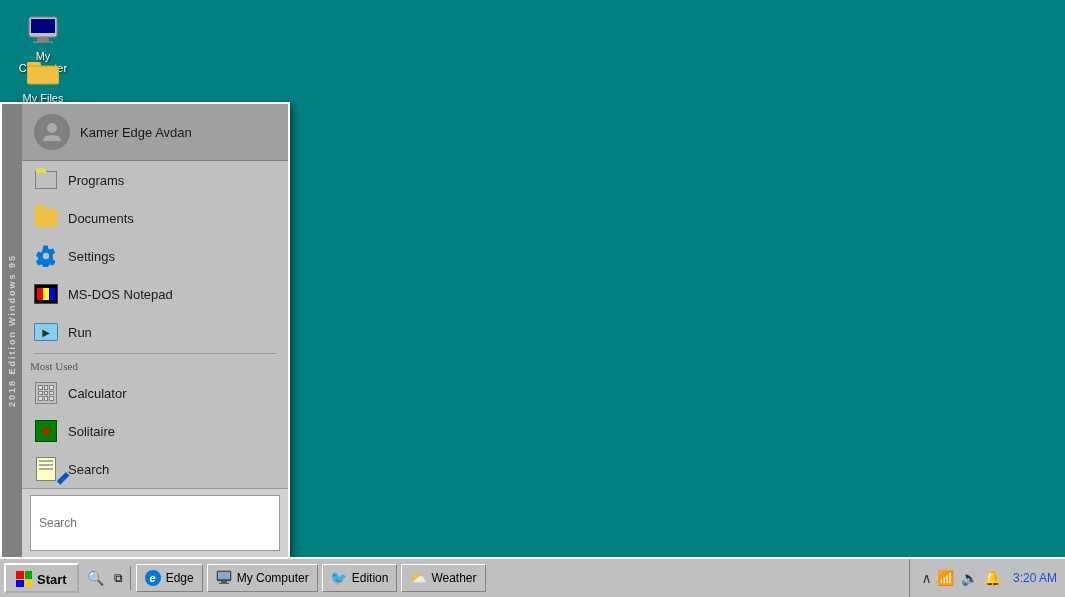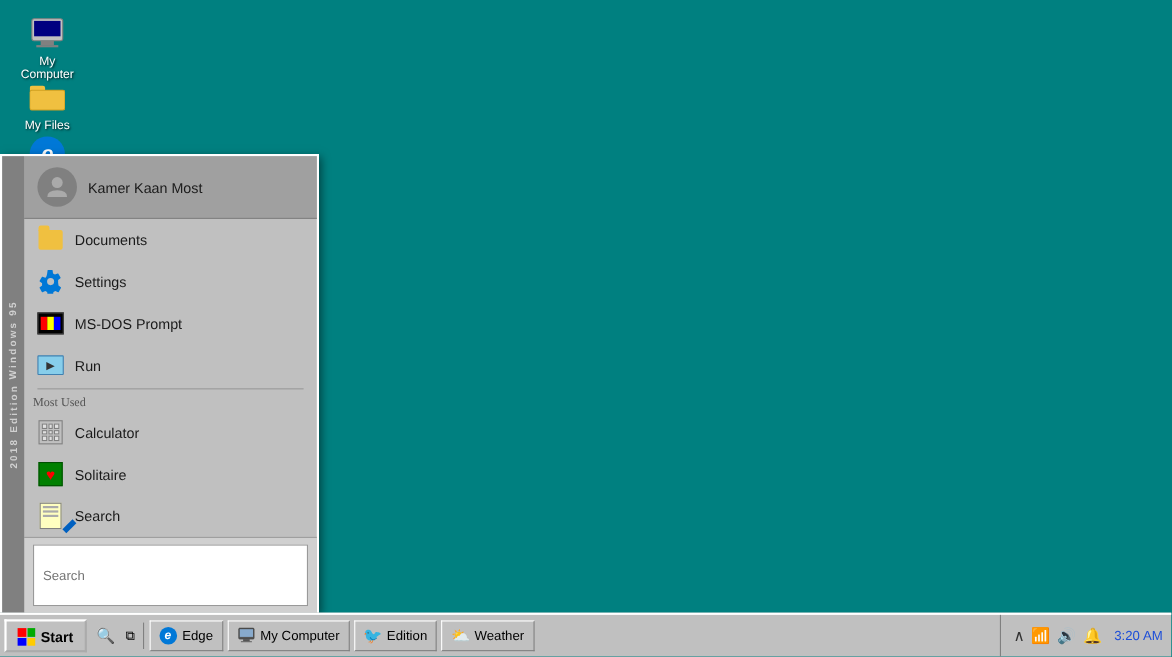--- a/index.html
+++ b/index.html
@@ -422,21 +422,21 @@
       <svg width="32" height="30" viewBox="0 0 32 30">
         <rect x="2" y="2" width="28" height="20" rx="2" fill="#c0c0c0" stroke="#808080" stroke-width="1"></rect>
         <rect x="4" y="4" width="24" height="14" fill="#000080"></rect>
         <rect x="10" y="22" width="12" height="4" fill="#808080"></rect>
         <rect x="6" y="26" width="20" height="2" fill="#808080"></rect>
       </svg>
     </div>
     <span class="icon-label">My Computer</span>
   </div>
 
-  <div class="desktop-icon" style="top:68px;left:8px;">
+  <div class="desktop-icon" style="top:52px;left:8px;">
     <div class="icon-img">
       <svg width="32" height="28" viewBox="0 0 32 28">
         <rect x="0" y="8" width="32" height="18" rx="2" fill="#f0c040"></rect>
         <rect x="0" y="4" width="14" height="6" rx="2" fill="#f0c040"></rect>
         <rect x="0" y="8" width="32" height="18" rx="2" fill="#f0c040" stroke="#d0a020" stroke-width="1"></rect>
       </svg>
     </div>
     <span class="icon-label">My Files</span>
   </div>
 
@@ -456,23 +456,29 @@
 
     <div class="start-menu-content">
 
       <div class="start-menu-user">
         <div class="user-avatar">
           <svg width="24" height="24" viewBox="0 0 24 24" fill="#888">
             <circle cx="12" cy="8" r="5" fill="#aaa"></circle>
             <path d="M3 21 Q3 15 12 15 Q21 15 21 21" fill="#aaa"></path>
           </svg>
         </div>
-        <span class="user-name">Kamer Kaan Most</span>
-      </div>
-
+        <span class="user-name">Kamer Edge Avdan</span>
+      </div>
+
+      <div class="menu-item">
+        <div class="item-icon">
+          <div class="prog-icon"></div>
+        </div>
+        <span>Programs</span>
+      </div>
 
       <div class="menu-item">
         <div class="item-icon">
           <div class="yellow-folder-sm"></div>
         </div>
         <span>Documents</span>
       </div>
 
       <div class="menu-item">
         <div class="item-icon">
@@ -486,21 +492,21 @@
       <div class="menu-item">
         <div class="item-icon">
           <div style="width:24px;height:20px;background:#000;border:1px solid #444;display:flex;align-items:center;justify-content:center;">
             <div class="dos-colored">
               <div class="dos-red"></div>
               <div class="dos-yellow"></div>
               <div class="dos-blue"></div>
             </div>
           </div>
         </div>
-        <span>MS-DOS Prompt</span>
+        <span>MS-DOS Notepad</span>
       </div>
 
       <div class="menu-item">
         <div class="item-icon">
           <div class="run-folder-img">
             <span class="run-arrow">▶</span>
           </div>
         </div>
         <span>Run</span>
       </div>

